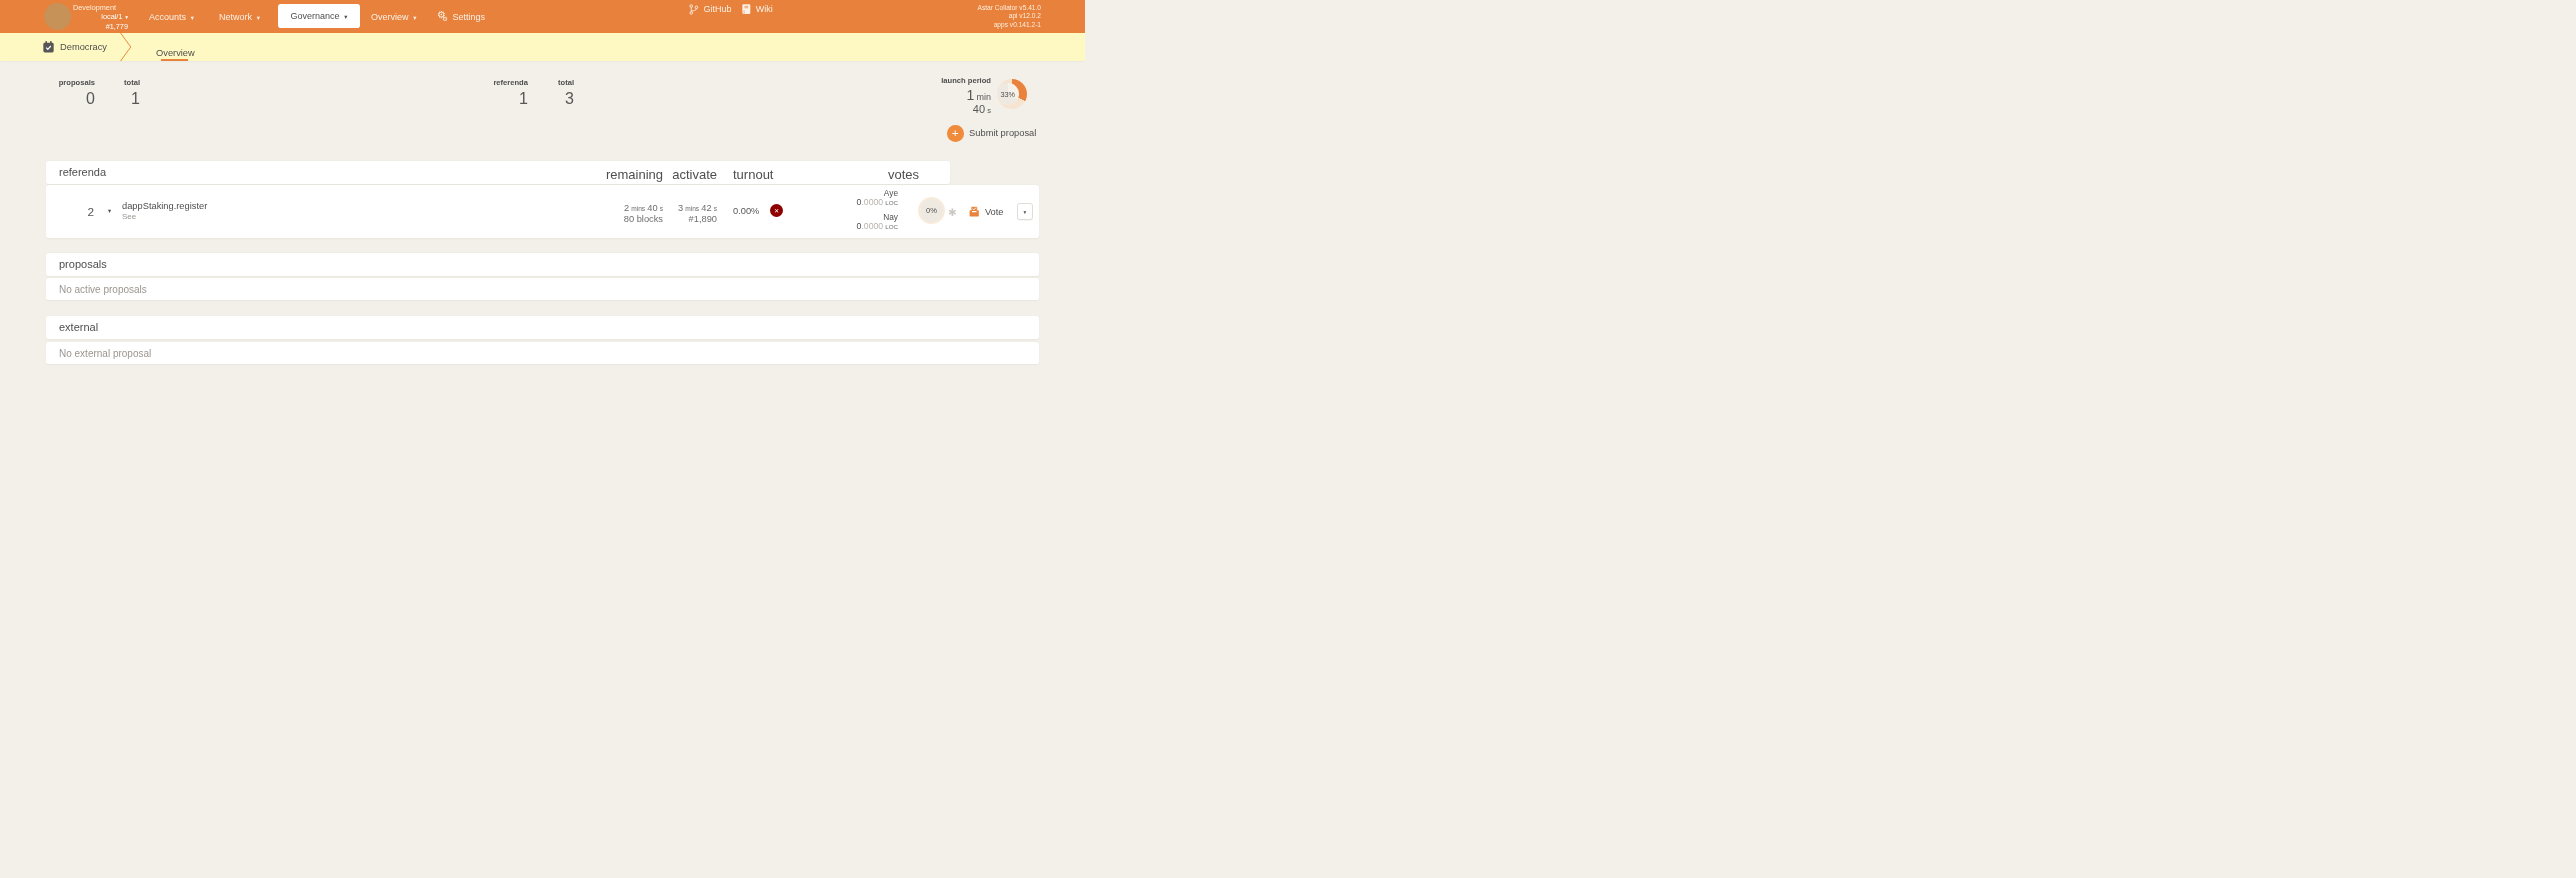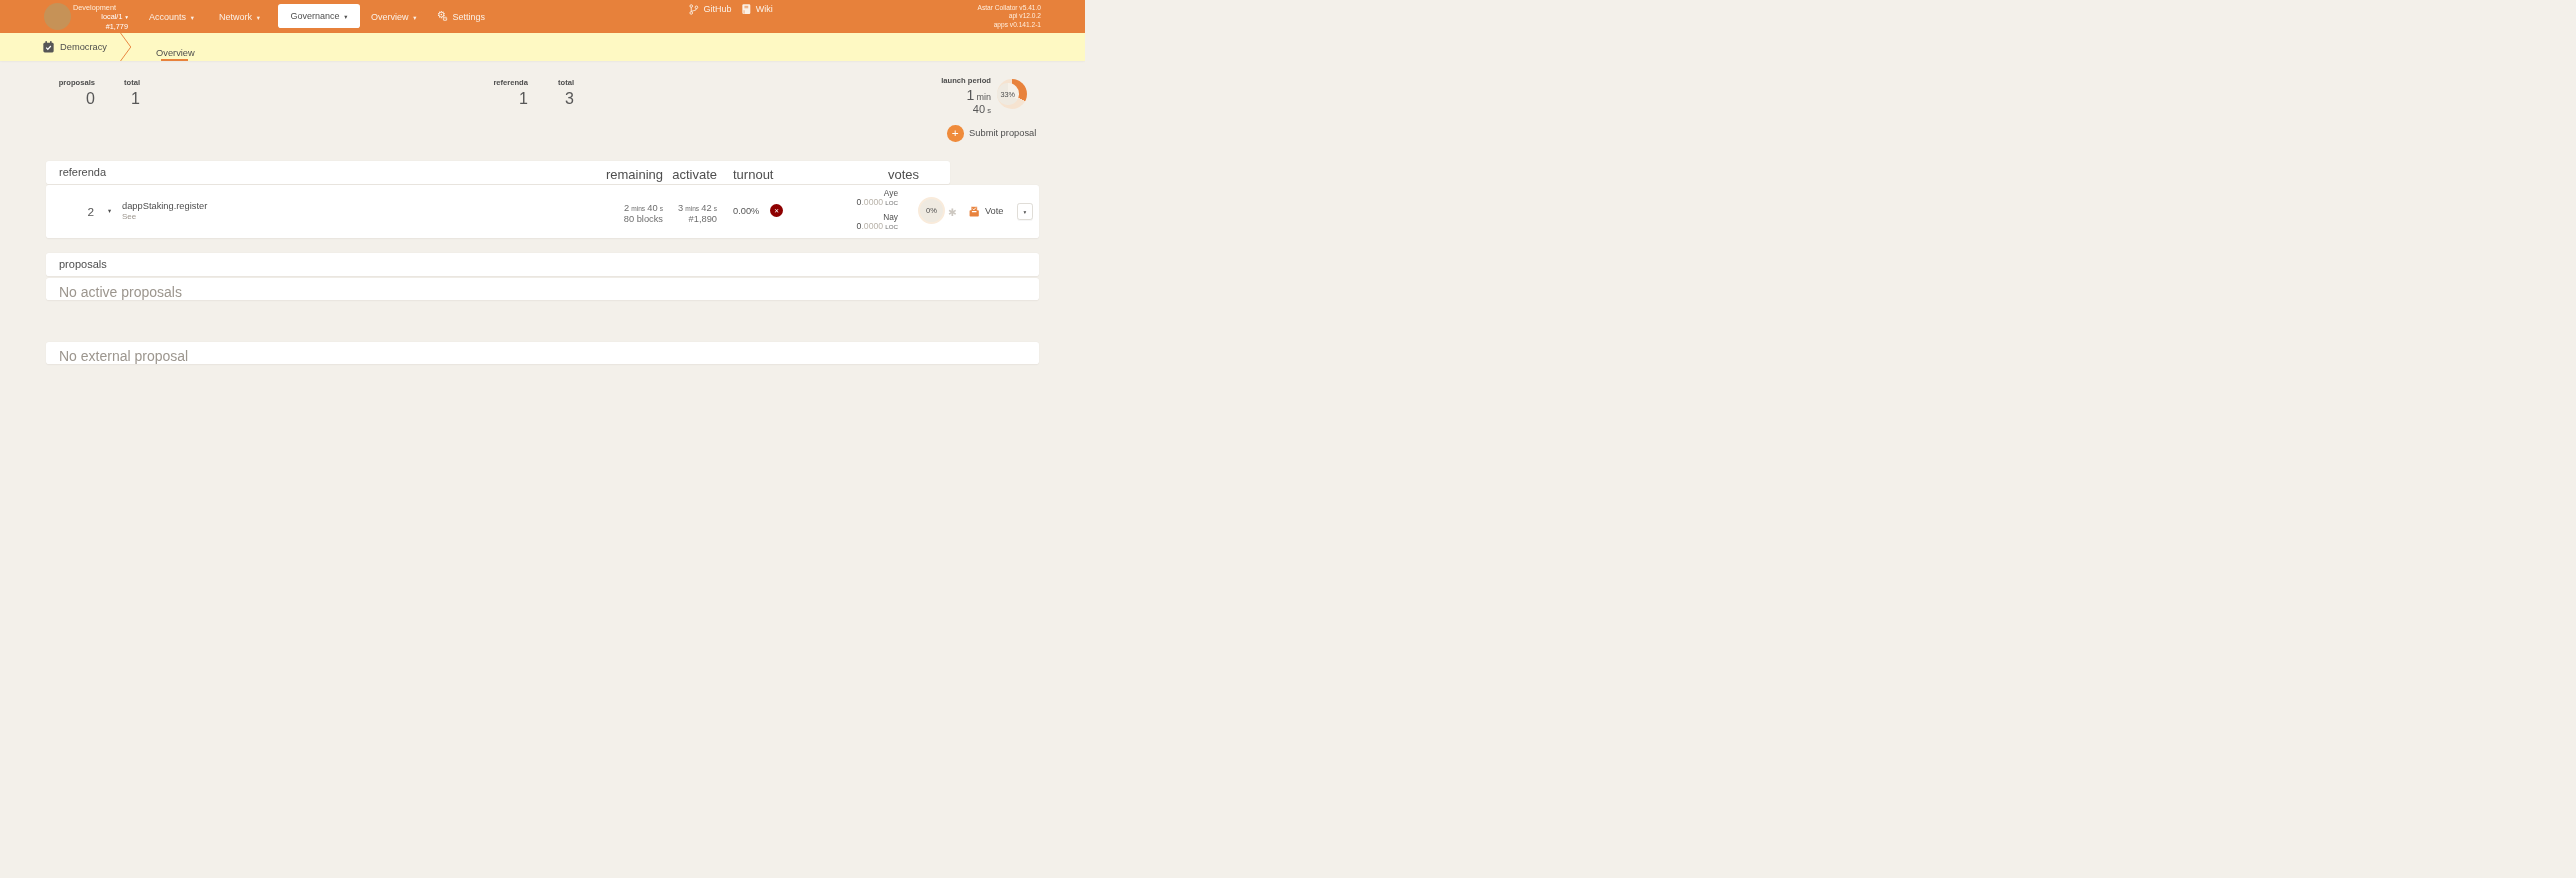--- a/index.html
+++ b/index.html
@@ -50,21 +50,21 @@
   
   .submit{position:absolute;left:947px;top:125px;display:flex;align-items:center;cursor:pointer;}
   .pluscircle{width:16.6px;height:16.6px;border-radius:50%;background:#ef8b3b;color:#fff;font-size:11.8px;line-height:16px;text-align:center;}
   .submit .txt{margin-left:5.5px;font-size:9.3px;color:var(--dark);}
 
   
   .shead{position:absolute;left:46px;height:23px;background:#fff;border-radius:2.8px;box-shadow:0 0.7px 1.4px rgba(31,26,20,.05);}
   .shead .h2{position:absolute;left:13px;top:0;line-height:23px;font-size:11px;color:var(--dark);}
   .colhdr{position:absolute;font-size:13px;font-weight:400;color:var(--dark);top:167px;}
   .rowcard{position:absolute;left:46px;background:#fff;border-radius:2.8px;box-shadow:0 0.7px 1.4px rgba(31,26,20,.05);}
-  .emptytxt{position:absolute;left:59px;font-size:14px;color:var(--light);}
+  .emptytxt{position:absolute;left:59px;font-size:10px;color:var(--light);}
 
   
   .refid{position:absolute;left:66px;top:205px;width:28px;text-align:right;font-size:11.8px;color:#575757;}
   .expander{position:absolute;left:108px;top:207px;font-size:6.2px;color:var(--dark);cursor:pointer;}
   .method{position:absolute;left:122px;top:201px;font-size:9.3px;color:var(--dark);}
   .method .sub{font-size:8px;color:var(--light);margin-top:1.4px;}
   .timecell{position:absolute;width:76px;text-align:right;color:var(--mid);}
   .timecell .n{font-size:9.3px;}
   .timecell .u{font-size:6.6px;margin-left:2.1px;margin-right:2.1px;}
   .timecell .line2{font-size:9.3px;margin-top:1.4px;}
@@ -73,21 +73,21 @@
            color:#fff;font-size:6.2px;display:flex;align-items:center;justify-content:center;}
   .votes{position:absolute;left:789px;top:189px;width:109px;text-align:right;line-height:9.3px;}
   .votes .vlbl{font-size:8.3px;color:var(--dark);}
   .votes .vval{font-size:8.7px;color:var(--dark);}
   .votes .vf{color:var(--faint);}
   .votes .vu{font-size:6.2px;color:var(--mid);margin-left:2.1px;}
   .votes .gap{margin-top:5.5px;}
   .badge0{position:absolute;left:918px;top:197px;width:23px;height:23px;border-radius:50%;border:2.8px solid #f9ebdb;
           background:#efeae1;display:flex;align-items:center;justify-content:center;font-size:7.6px;color:var(--dark);}
   .ast{position:absolute;left:948px;top:206px;font-size:10.4px;color:#ccc7c0;}
-  .votebtn{position:absolute;left:969px;top:206px;display:flex;align-items:flex-start;cursor:pointer;}
+  .votebtn{position:absolute;left:969px;top:206px;display:flex;align-items:center;cursor:pointer;}
   .votebtn .txt{margin-left:5.5px;font-size:9.3px;color:var(--dark);}
   .ddbtn{position:absolute;left:1017px;top:203px;width:14px;height:15px;background:#fff;border:0.7px solid #e0ddd7;
          border-radius:2.8px;box-shadow:0 0.7px 0.7px rgba(0,0,0,.04);display:flex;align-items:center;justify-content:center;
          font-size:5.5px;color:var(--dark);cursor:pointer;}
 </style>
 </head>
 <body>
 
 <div id="app">
 
@@ -247,17 +247,20 @@
   <div class="ddbtn">
       <span>▾</span>
     </div>
 
   <div class="shead" style="top:253px;width:993px">
     <div class="h2">proposals</div>
   </div>
   <div class="rowcard" style="top:278px;width:993px;height:22px"></div>
   <div class="emptytxt" style="top:284px">No active proposals</div>
 
+  <div class="shead" style="top:316px;width:993px">
+    <div class="h2">external</div>
+  </div>
   <div class="rowcard" style="top:342px;width:993px;height:22px"></div>
   <div class="emptytxt" style="top:348px">No external proposal</div>
 
 </div>
 
 
 </body></html>

